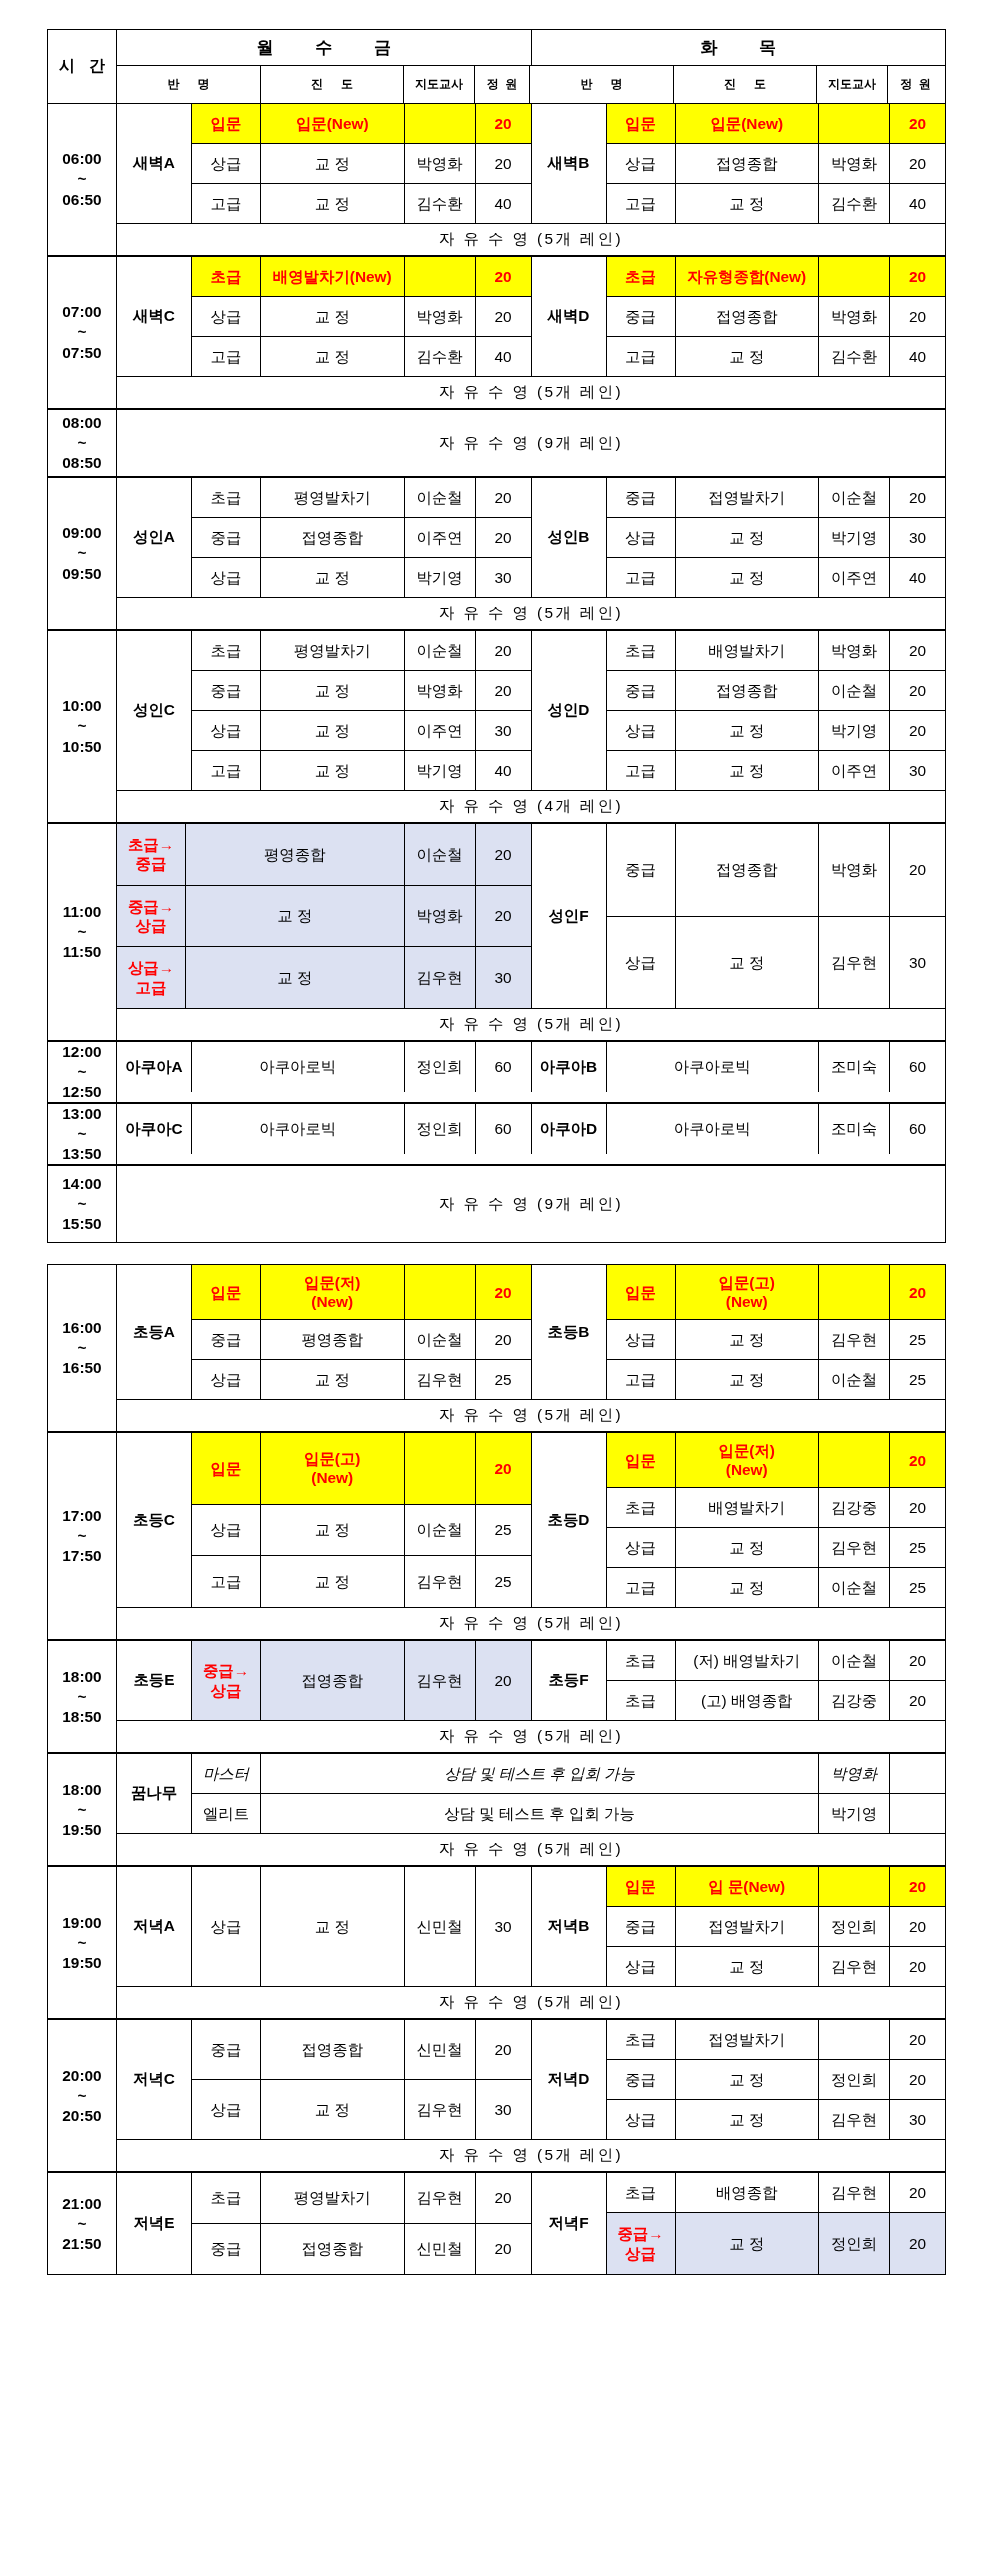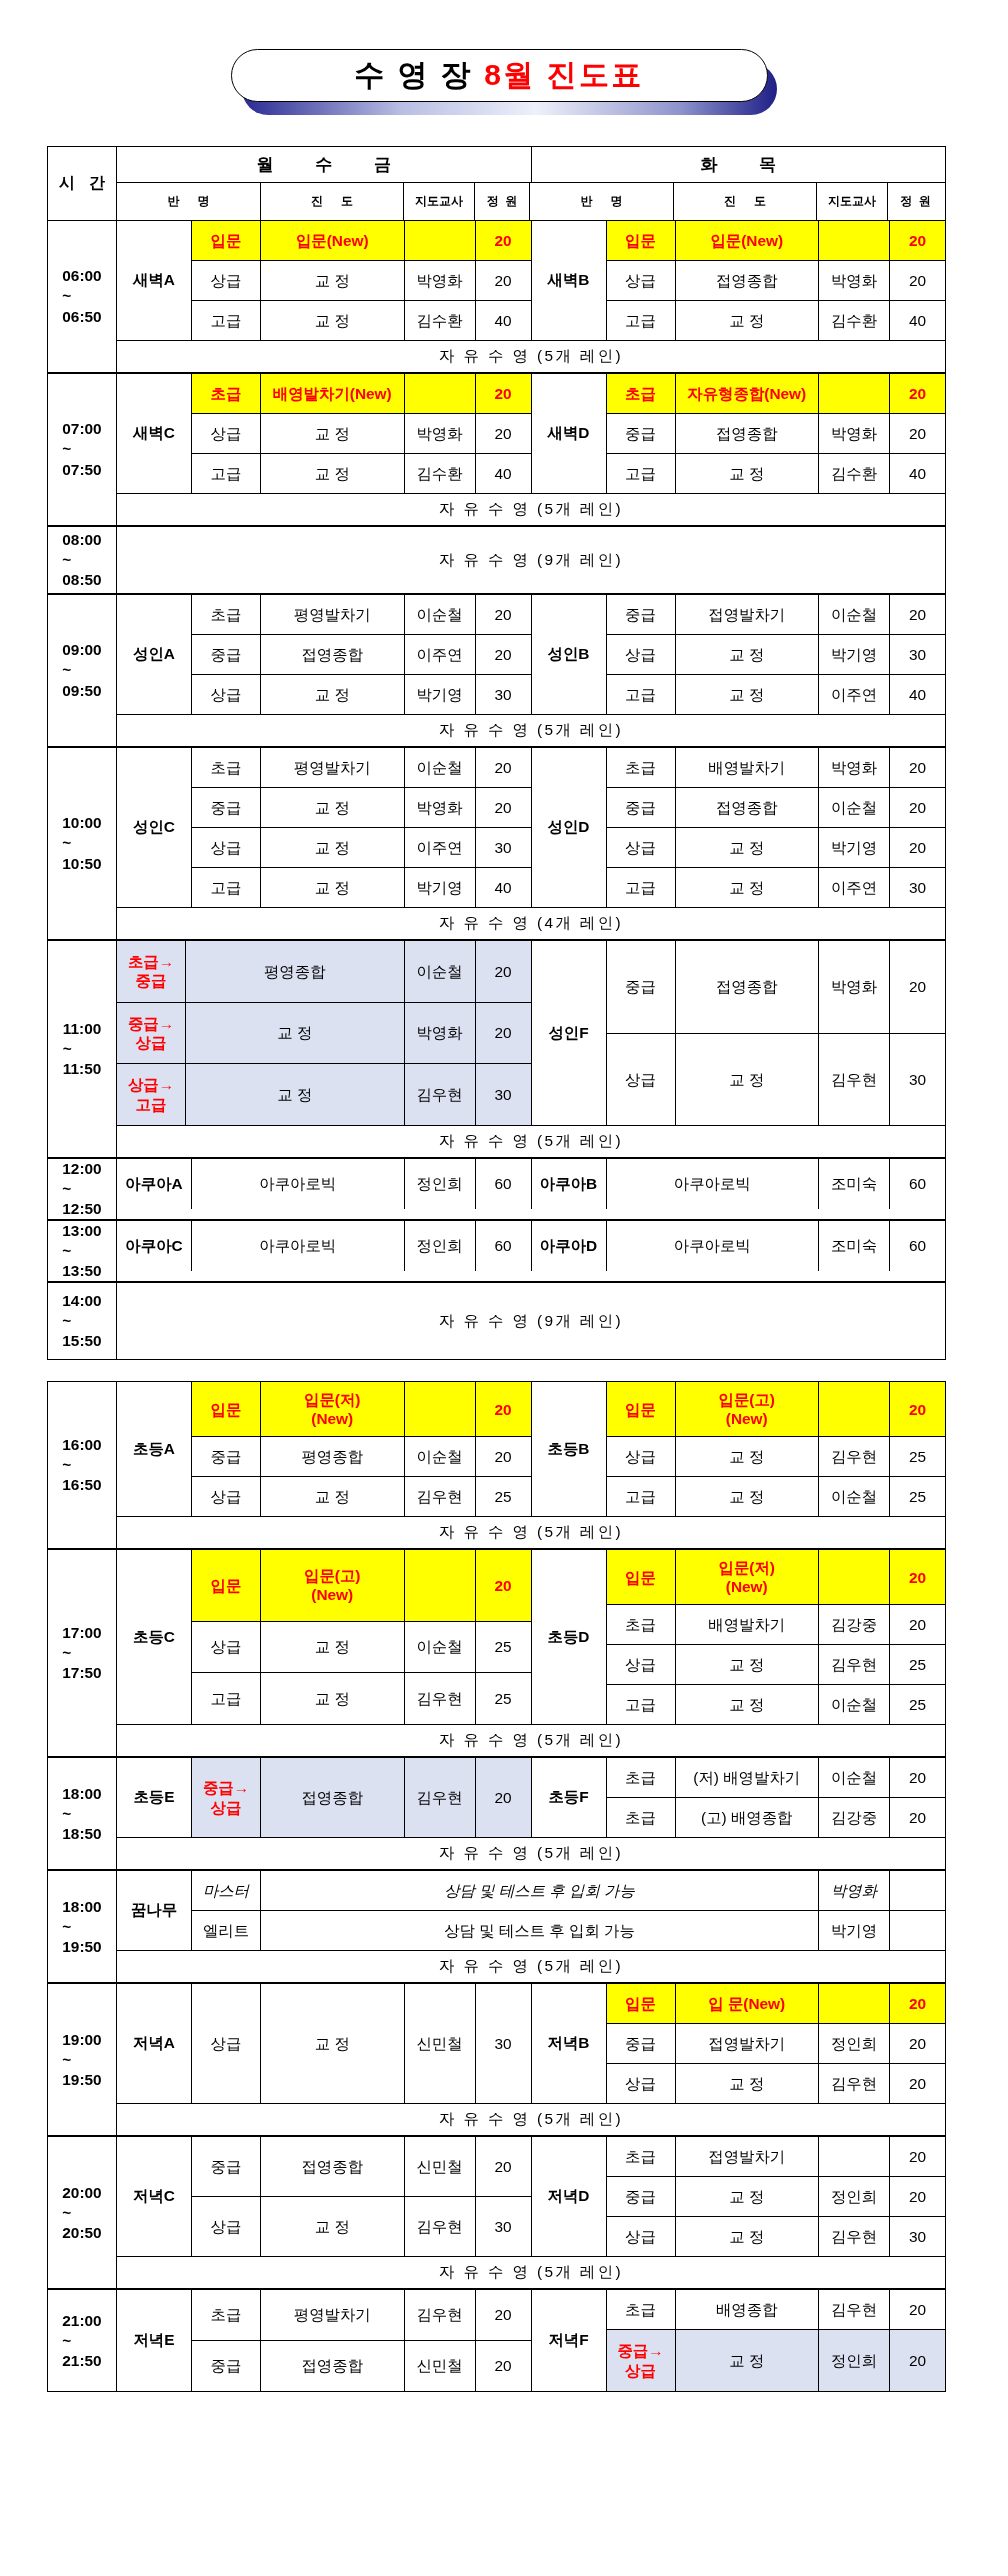--- a/index.html
+++ b/index.html
@@ -41,21 +41,21 @@
   .th-c.nm { width: calc(var(--wn) + var(--wl)); }
   .th-c.pg { width: var(--wp); }
   .th-c.it { width: var(--wi); word-spacing: 0; }
   .th-c.cp { width: var(--wc); word-spacing: 3.2px; }
   .th-c.split { border-right-width: 1.6px; }
   .th-c:last-child { border-right: 0; }
   
   .block { display: flex; border-bottom: 2.4px solid #000; }
   .block:last-child { border-bottom: 0; }
   .time-cell { width: var(--wt); border-right: 1.6px solid #000; display: flex; align-items: center;
-    justify-content: center; font-weight: bold; font-size: 15.4px;
+    justify-content: center; text-align: center; font-weight: bold; font-size: 15.4px;
     line-height: 1.3; white-space: pre-line; }
   .block-content { flex: 1; display: flex; flex-direction: column; }
   .lessons { display: flex; }
   .group { flex: 1; display: flex; }
   .group + .group { border-left: 1.6px solid #000; }
   .gname { width: var(--wn); border-right: 1.6px solid #000; display: flex; align-items: center;
     justify-content: center; font-weight: bold; font-size: 15.4px; }
   .rows { flex: 1; display: flex; flex-direction: column; }
   .lrow { display: flex; border-bottom: 0.8px solid #000; flex-basis: 0; min-height: 0; }
   .lrow:last-child { border-bottom: 0; }
@@ -74,27 +74,20 @@
     justify-content: center; font-size: 15.4px; letter-spacing: 2.4px; }
   .free.solo { border-top: 0; }
   
   .footnote { margin: 37px 0 32px 52px; font-size: 17px; }
   .fn-label { font-weight: bold; margin-right: 6.5px; }
 </style>
 </head>
 <body>
 
 <div class="page">
-  <div class="banner-wrap">
-    <div class="banner-shadow"></div>
-    <div class="banner">
-      <span>수 영 장</span>
-      <span class="red">8월 진도표</span>
-    </div>
-  </div>
 
   <div id="tables">
       <div class="sched">
         <div class="thead">
           <div class="th-time">시 간</div>
           <div class="th-main">
             <div class="th-days">
               <div class="th-day">월 수 금</div>
               <div class="th-day">화 목</div>
             </div>

